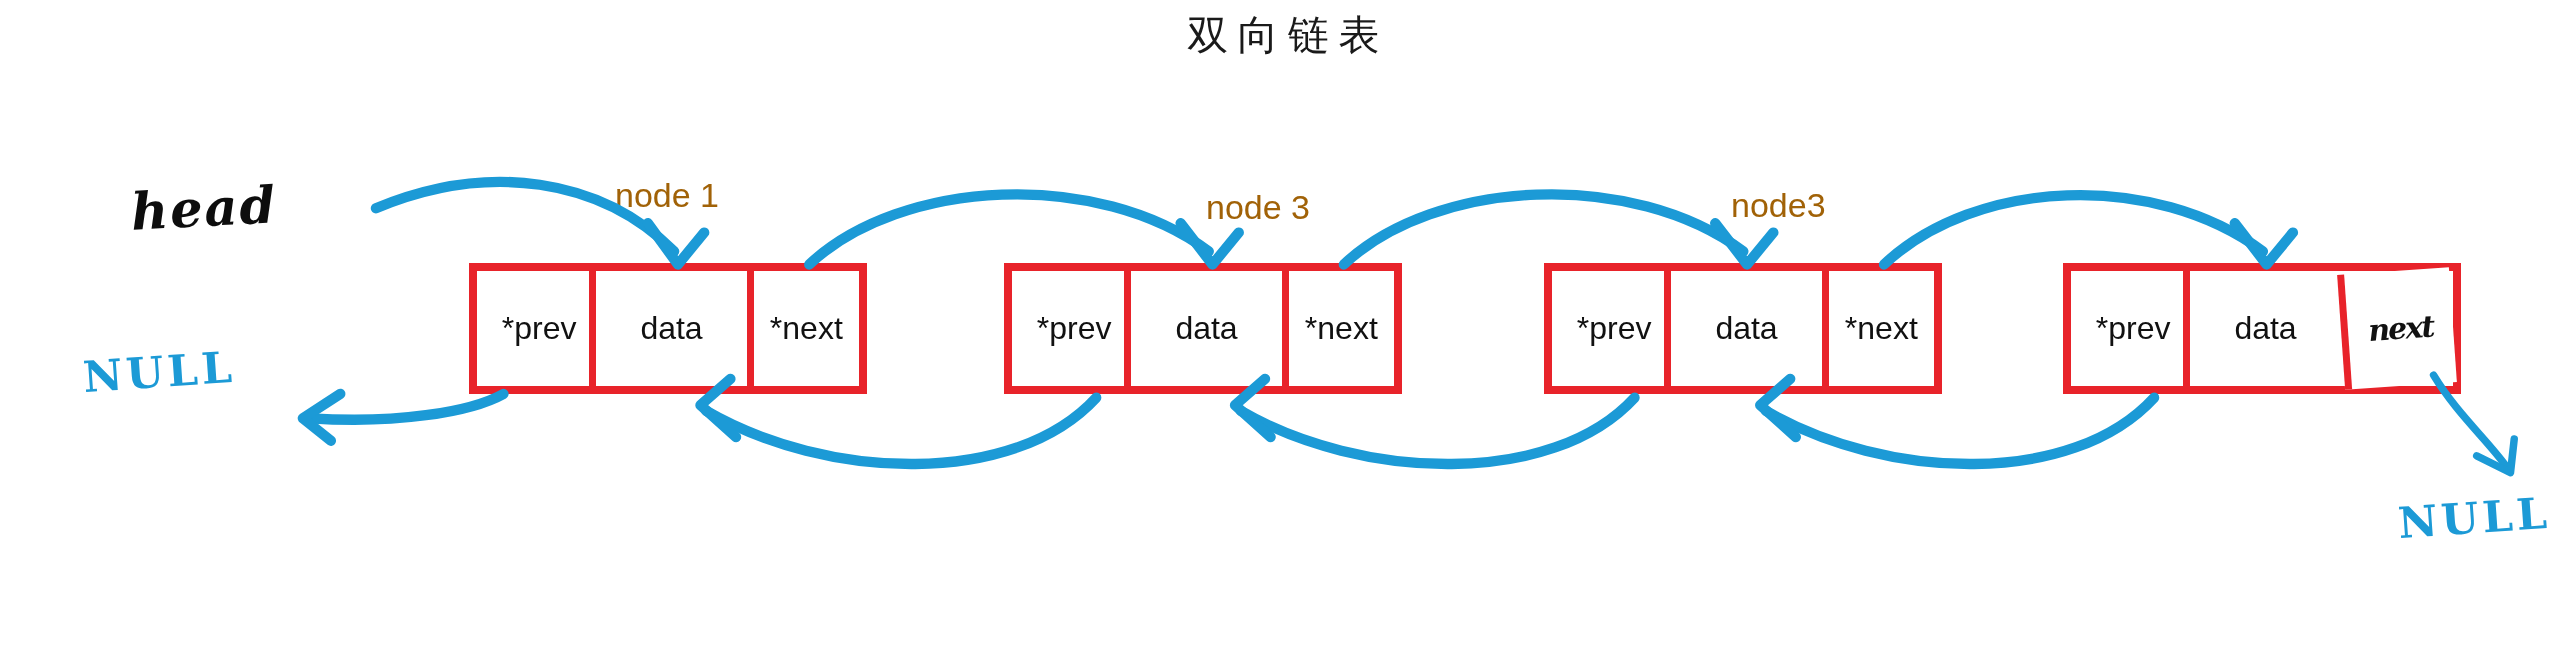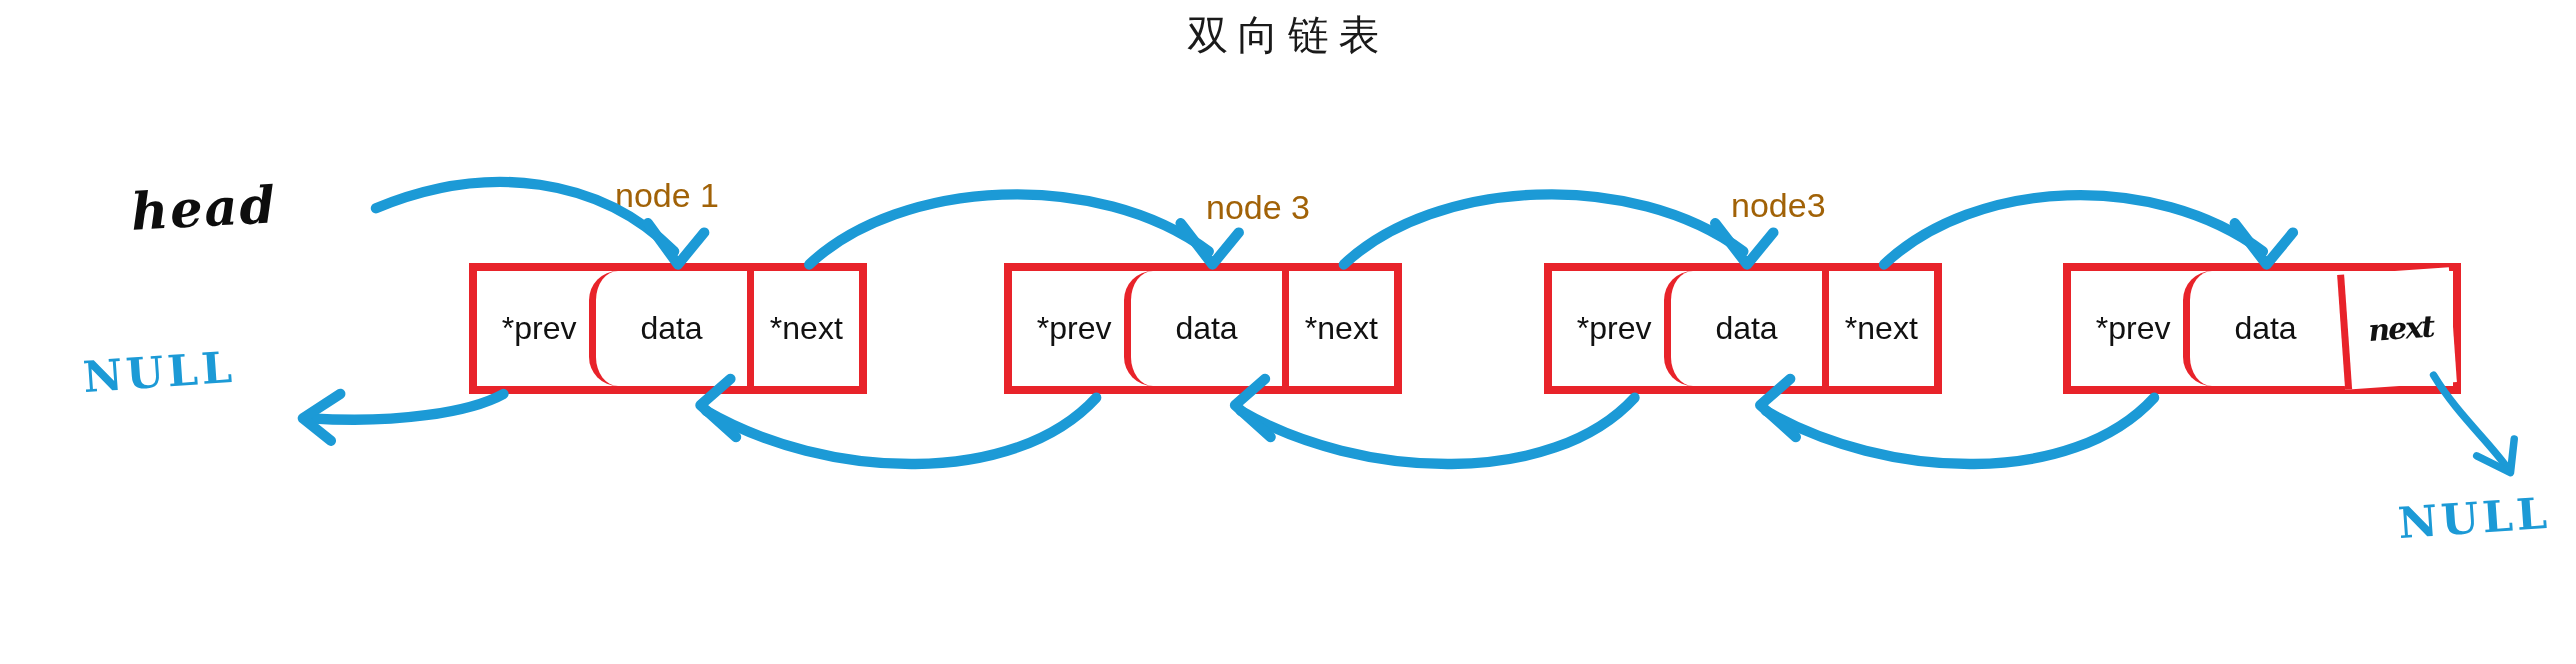--- a/index.html
+++ b/index.html
@@ -47,21 +47,21 @@
     justify-content: center;
     font-family: "Liberation Sans", sans-serif;
     font-size: 32px;
     color: #111111;
     background: #ffffff;
   }
   .cell + .cell {
     border-left: 7.5px solid #e8232a;
   }
   .cell-prev  { width: 113px; padding-left: 12px; }
-  .cell-data  { width: 158px; border-radius: 29px; }
+  .cell-data  { width: 158px; }
   .cell-next  { width: 113px; }
   .cell.handwritten {
     font-family: "DejaVu Serif", serif;
     font-style: italic;
     font-weight: 700;
     font-size: 30px;
     letter-spacing: -1.9px;
     transform: rotate(-4deg);
   }
   

